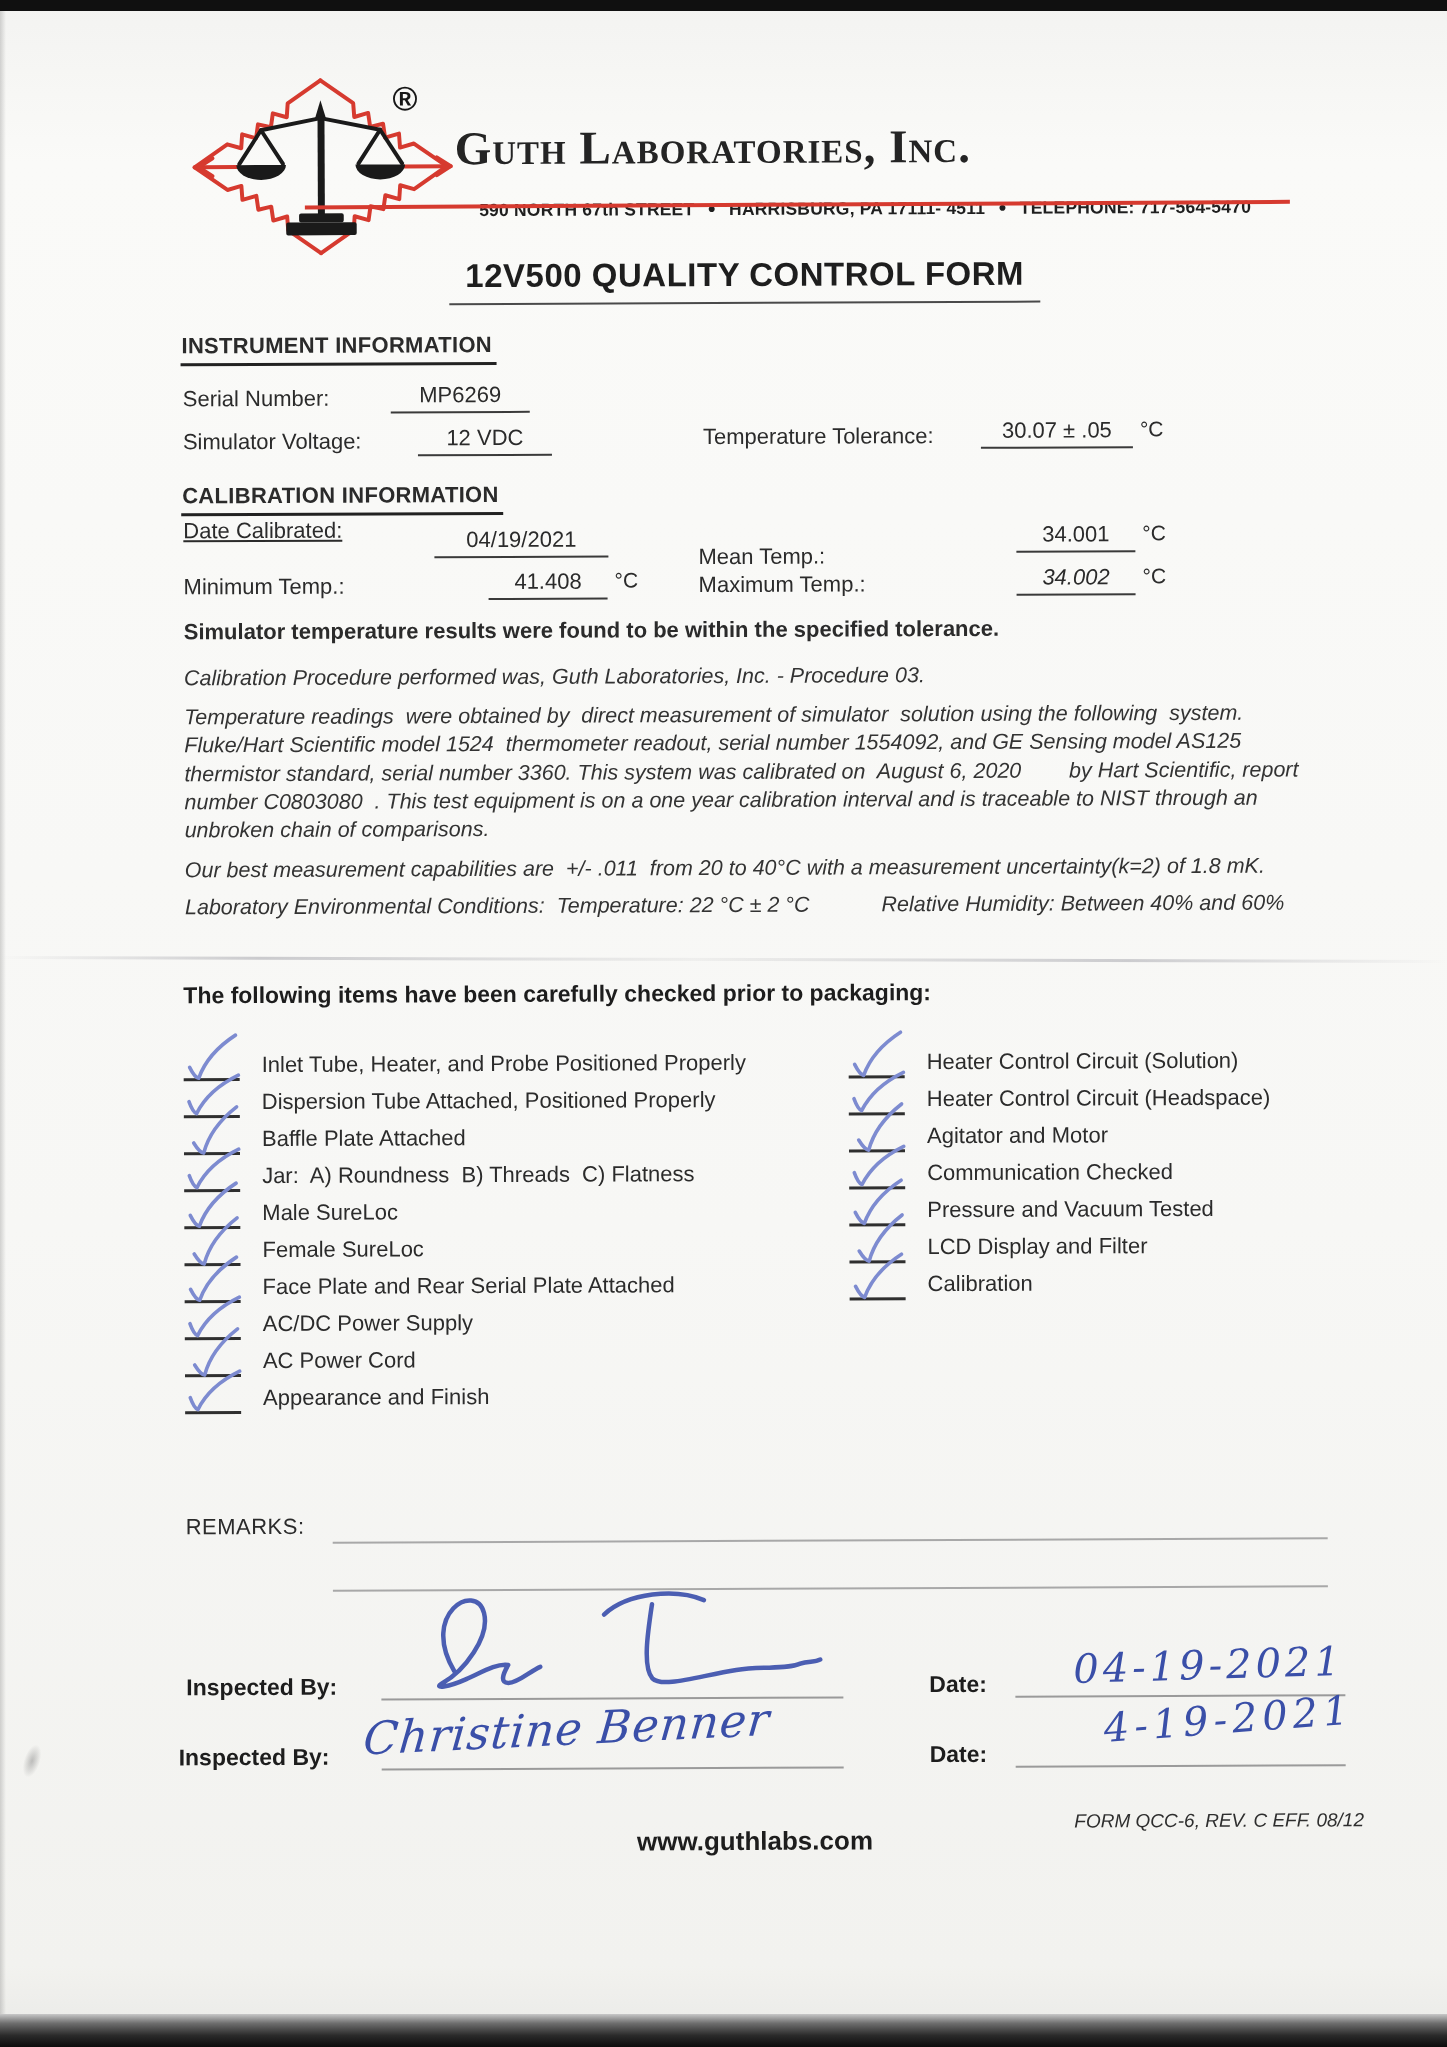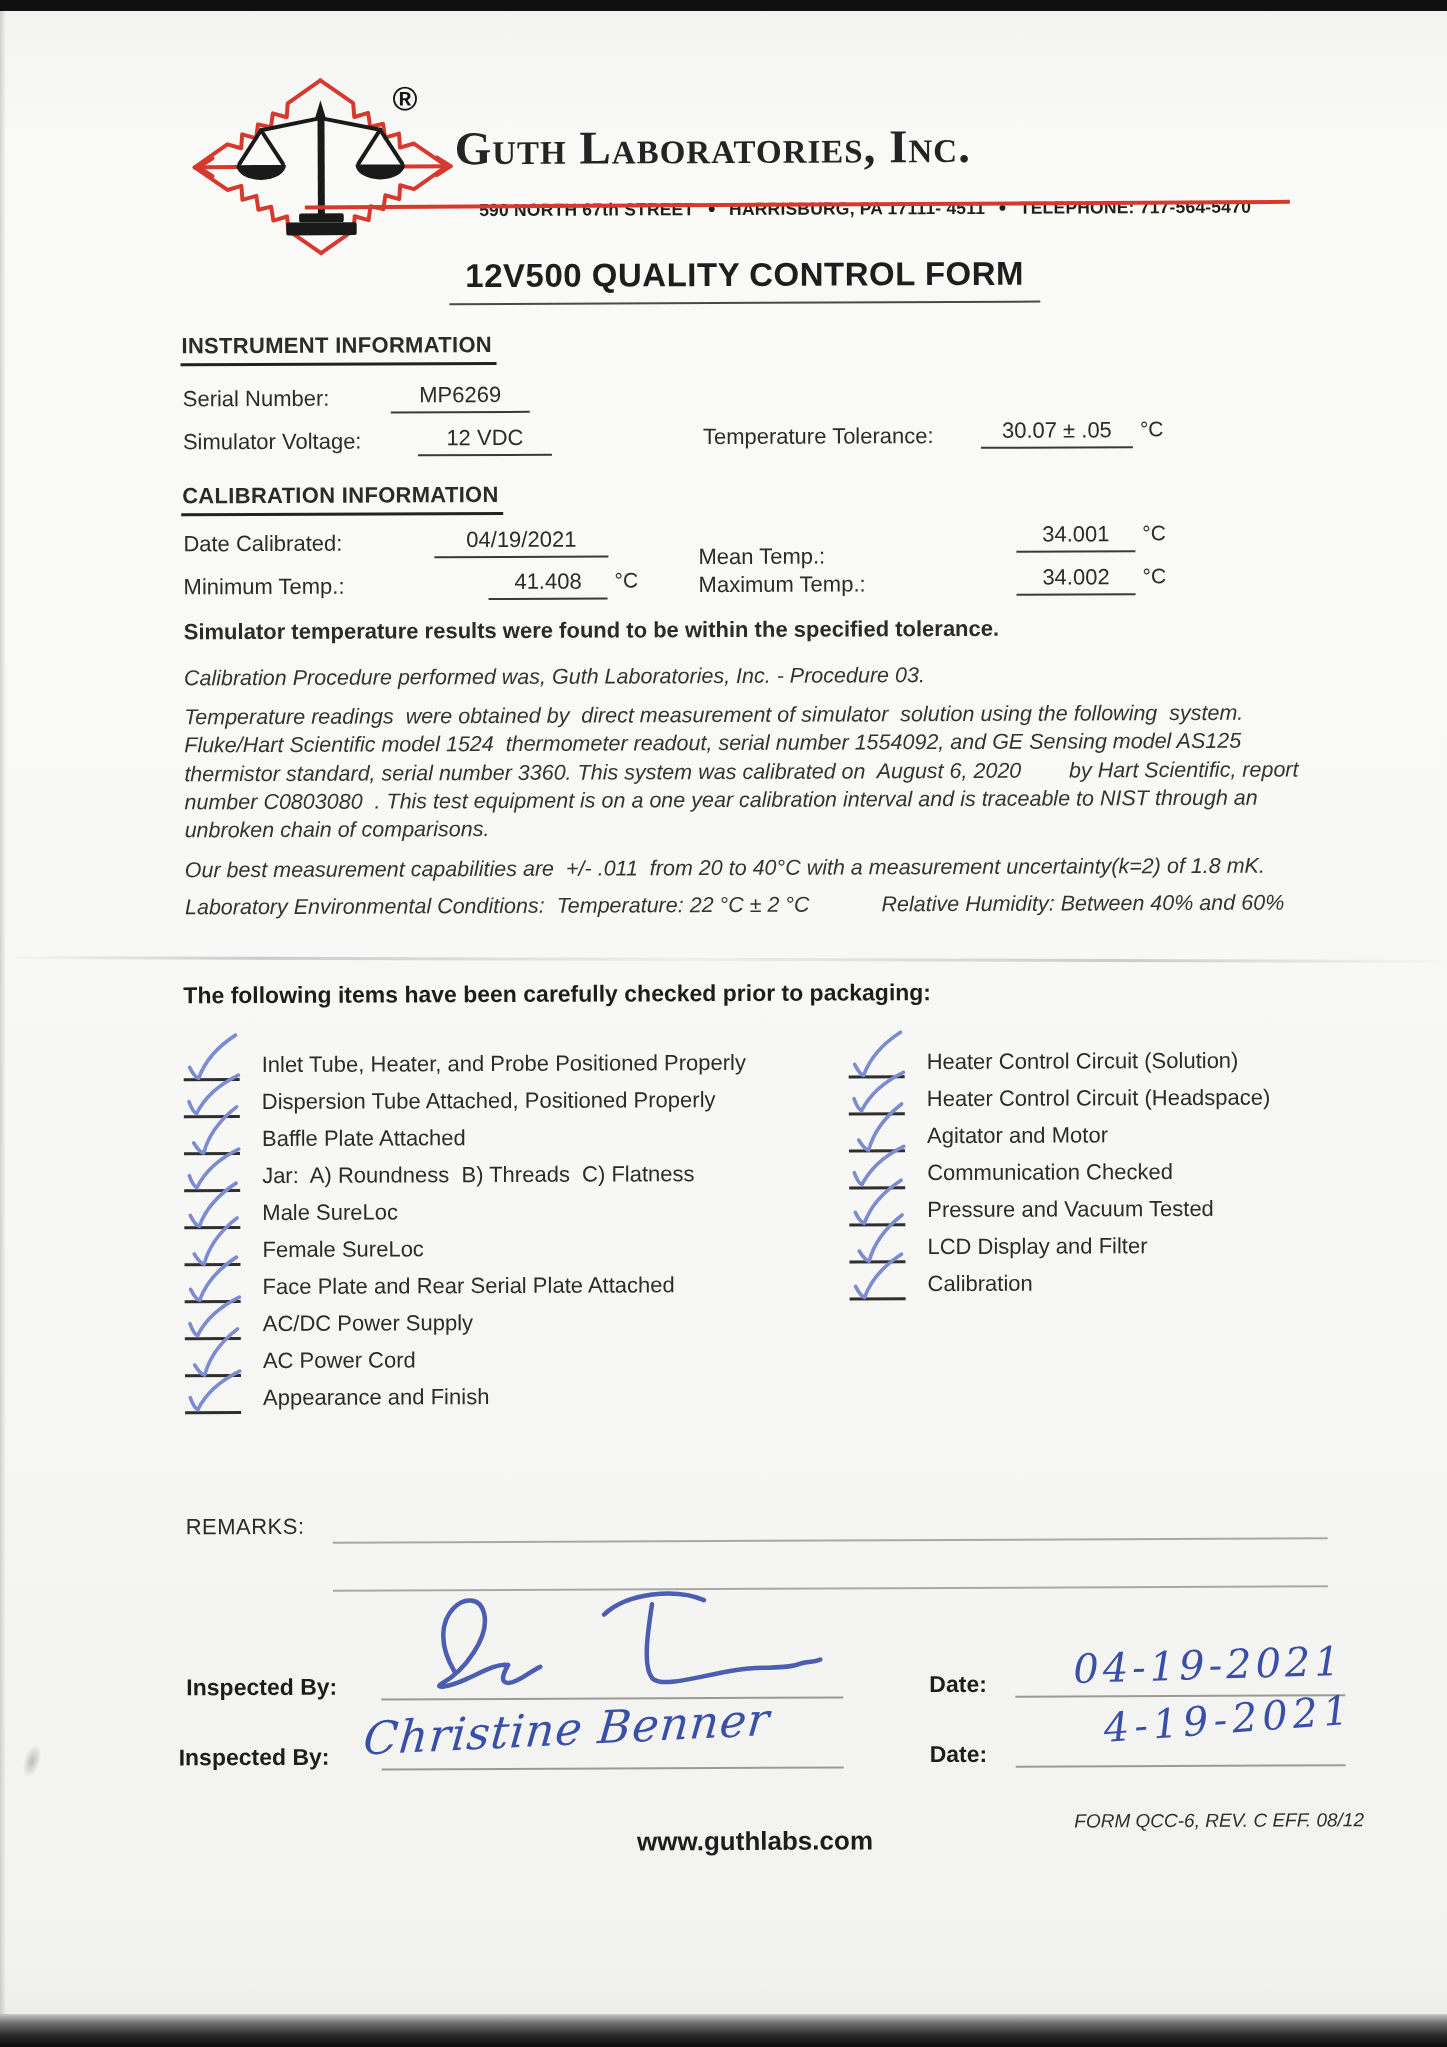--- a/index.html
+++ b/index.html
@@ -104,29 +104,29 @@
   <span class="abs" style="left:393px;top:381px;"><span class="fill" style="min-width:115px;">MP6269</span></span>
 
   <span class="abs lbl" style="left:185px;top:427px;">Simulator Voltage:</span>
   <span class="abs" style="left:420px;top:424px;"><span class="fill" style="min-width:110px;">12 VDC</span></span>
   <span class="abs lbl" style="left:705px;top:424px;">Temperature Tolerance:</span>
   <span class="abs" style="left:983px;top:419px;"><span class="fill" style="min-width:128px;">30.07 ± .05</span><span class="unit">°C</span></span>
 
   <div class="abs" style="left:183px;top:481px;">
     <span class="sechead">CALIBRATION INFORMATION</span>
   </div>
-  <span class="abs lbl" style="left:185px;top:529px;">Date Calibrated:</span>
+  <span class="abs lbl" style="left:185px;top:516px;text-decoration:underline;">Date Calibrated:</span>
   <span class="abs" style="left:436px;top:526px;"><span class="fill" style="min-width:150px;">04/19/2021</span></span>
   <span class="abs lbl" style="left:700px;top:544px;">Mean Temp.:</span>
   <span class="abs" style="left:1018px;top:523px;"><span class="fill" style="min-width:95px;">34.001</span><span class="unit">°C</span></span>
 
   <span class="abs lbl" style="left:185px;top:572px;">Minimum Temp.:</span>
   <span class="abs" style="left:490px;top:568px;"><span class="fill" style="min-width:95px;">41.408</span><span class="unit">°C</span></span>
   <span class="abs lbl" style="left:700px;top:572px;">Maximum Temp.:</span>
-  <span class="abs" style="left:1018px;top:566px;"><span class="fill" style="min-width:95px;">34.002</span><span class="unit">°C</span></span>
+  <span class="abs" style="left:1018px;top:566px;"><span class="fill" style="min-width:95px;font-style:italic;">34.002</span><span class="unit">°C</span></span>
 
   <span class="abs lbl bold" style="left:185px;top:617px;">Simulator temperature results were found to be within the specified tolerance.</span>
 
   <span class="abs ital" style="left:185px;top:664px;">Calibration Procedure performed was, Guth Laboratories, Inc. - Procedure 03.</span>
   <div class="abs" style="left:185px;top:701px;line-height:28.3px;">
     <div class="ital">Temperature readings  were obtained by  direct measurement of simulator  solution using the following  system.</div>
     <div class="ital">Fluke/Hart Scientific model 1524  thermometer readout, serial number 1554092, and GE Sensing model AS125</div>
     <div class="ital">thermistor standard, serial number 3360. This system was calibrated on  August 6, 2020        by Hart Scientific, report</div>
     <div class="ital">number C0803080  . This test equipment is on a one year calibration interval and is traceable to NIST through an</div>
     <div class="ital">unbroken chain of comparisons.</div>

